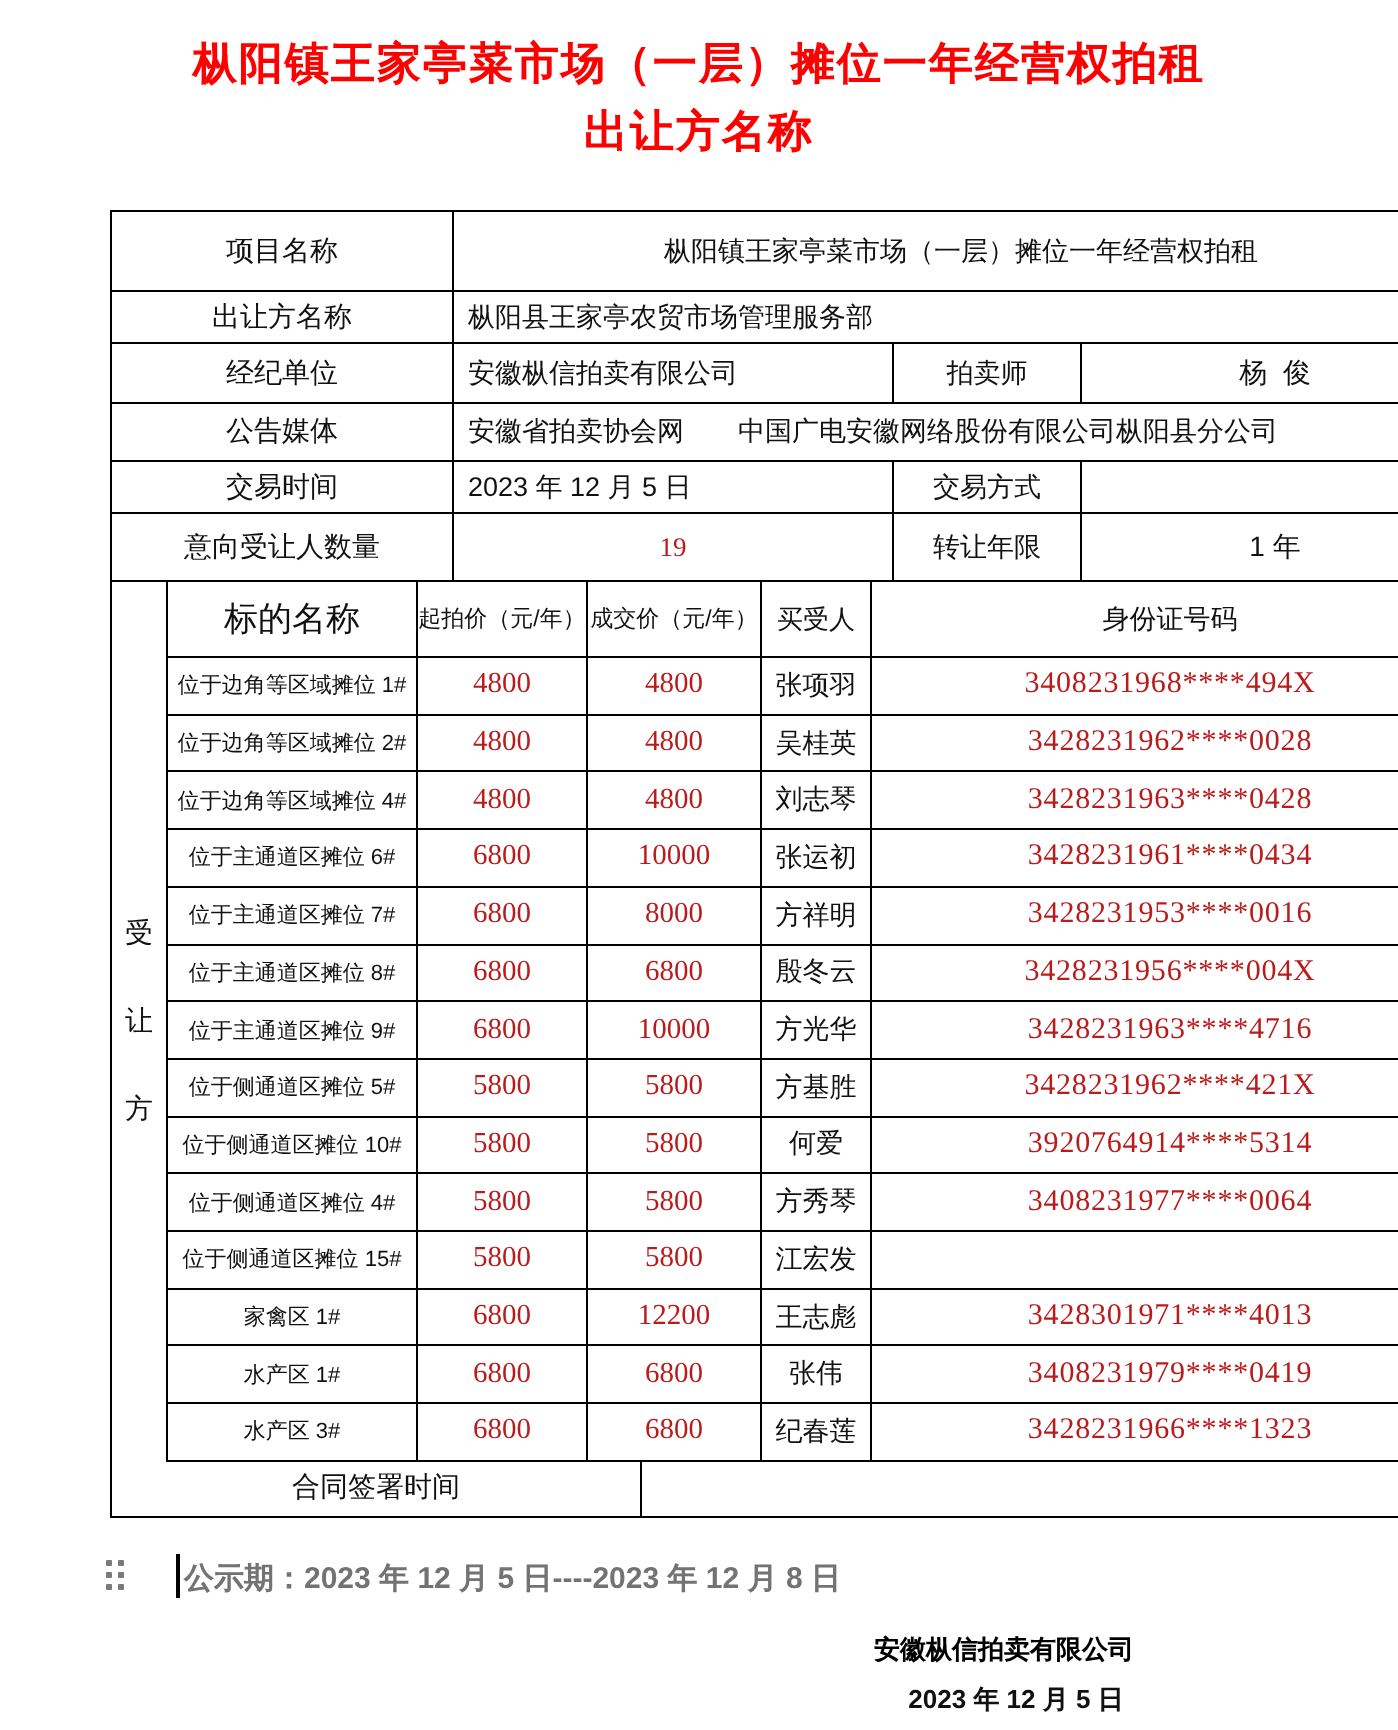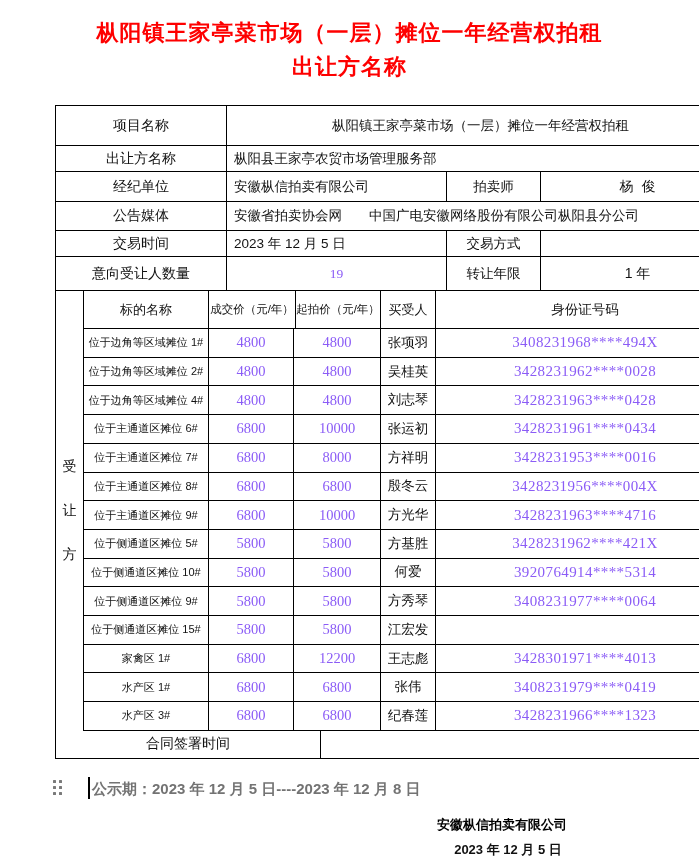--- a/index.html
+++ b/index.html
@@ -19,35 +19,35 @@
   .cell.leftal{justify-content:flex-start;padding-left:7px;}
 
   .r1{height:40px;} .r2{height:26px;} .r3{height:30px;}
   .r4{height:29px;} .r5{height:26px;} .r6{height:34px;}
   .label-cell{width:171px;font-size:14px;}
   .val-wide{font-size:13.5px;}
   .val-mid{width:220px;font-size:13.5px;}
   .c3{width:94px;font-size:13.5px;}
   .pre{white-space:pre;}
 
-  .num{font-family:"Liberation Serif",serif;color:#8b5cf6;}
+  .num{font-family:"Liberation Serif",serif;color:#b91c1c;}
 
   .sub-wrap{display:flex;border-bottom:none;}
   .side-cell{width:28px;border-right:1px solid #000;box-sizing:border-box;
              display:flex;flex-direction:column;align-items:center;justify-content:center;
              gap:26px;font-size:14px;}
   .sub-col{flex:1;display:flex;flex-direction:column;}
   .hrow{height:38px;}
   .trow{height:28.714px;}
   .name-cell{width:125px;font-size:11px;letter-spacing:0;}
   .price-cell{width:85px;font-size:14.5px;}
   .price-cell2{width:87px;font-size:14.5px;}
   .buyer-cell{width:55px;font-size:13.5px;}
   .id-cell{font-size:15px;letter-spacing:0.4px;}
-  .hdr-name{font-size:13px;text-align:center;}
+  .hdr-name{font-size:17px;text-align:center;}
   .hdr-price{font-size:11.5px;}
   .hdr-buyer{font-size:13px;}
   .hdr-id{font-size:13.5px;}
 
   .brow{height:27px;border-bottom:none;gap:34px;}
   .b-left{width:265px;font-size:14px;}
 
   .drag-handle{position:absolute;left:53px;top:780px;display:grid;
                grid-template-columns:repeat(2,3px);grid-auto-rows:3px;gap:3px;}
   .drag-handle span{width:3px;height:3px;background:#7a7a7a;border-radius:0.5px;display:block;}
@@ -107,22 +107,22 @@
 
     <div class="sub-wrap">
       <div class="side-cell" id="side-label">
           <div>受</div>
           <div>让</div>
           <div>方</div>
         </div>
       <div class="sub-col">
         <div class="row hrow">
           <div class="cell name-cell hdr-name">标的名称</div>
+          <div class="cell price-cell hdr-price">起拍价（元/年）</div>
           <div class="cell price-cell2 hdr-price">成交价（元/年）</div>
-          <div class="cell price-cell hdr-price">起拍价（元/年）</div>
           <div class="cell buyer-cell hdr-buyer">买受人</div>
           <div class="cell last hdr-id">身份证号码</div>
         </div>
         <div id="rows-host">
             <div class="row trow">
               <div class="cell name-cell">位于边角等区域摊位 1#</div>
               <div class="cell price-cell num">4800</div>
               <div class="cell price-cell2 num">4800</div>
               <div class="cell buyer-cell">张项羽</div>
               <div class="cell last id-cell num">3408231968****494X</div>
@@ -177,21 +177,21 @@
               <div class="cell last id-cell num">3428231962****421X</div>
             </div>
             <div class="row trow">
               <div class="cell name-cell">位于侧通道区摊位 10#</div>
               <div class="cell price-cell num">5800</div>
               <div class="cell price-cell2 num">5800</div>
               <div class="cell buyer-cell">何爱</div>
               <div class="cell last id-cell num">3920764914****5314</div>
             </div>
             <div class="row trow">
-              <div class="cell name-cell">位于侧通道区摊位 9#</div>
+              <div class="cell name-cell">位于侧通道区摊位 4#</div>
               <div class="cell price-cell num">5800</div>
               <div class="cell price-cell2 num">5800</div>
               <div class="cell buyer-cell">方秀琴</div>
               <div class="cell last id-cell num">3408231977****0064</div>
             </div>
             <div class="row trow">
               <div class="cell name-cell">位于侧通道区摊位 15#</div>
               <div class="cell price-cell num">5800</div>
               <div class="cell price-cell2 num">5800</div>
               <div class="cell buyer-cell">江宏发</div>

